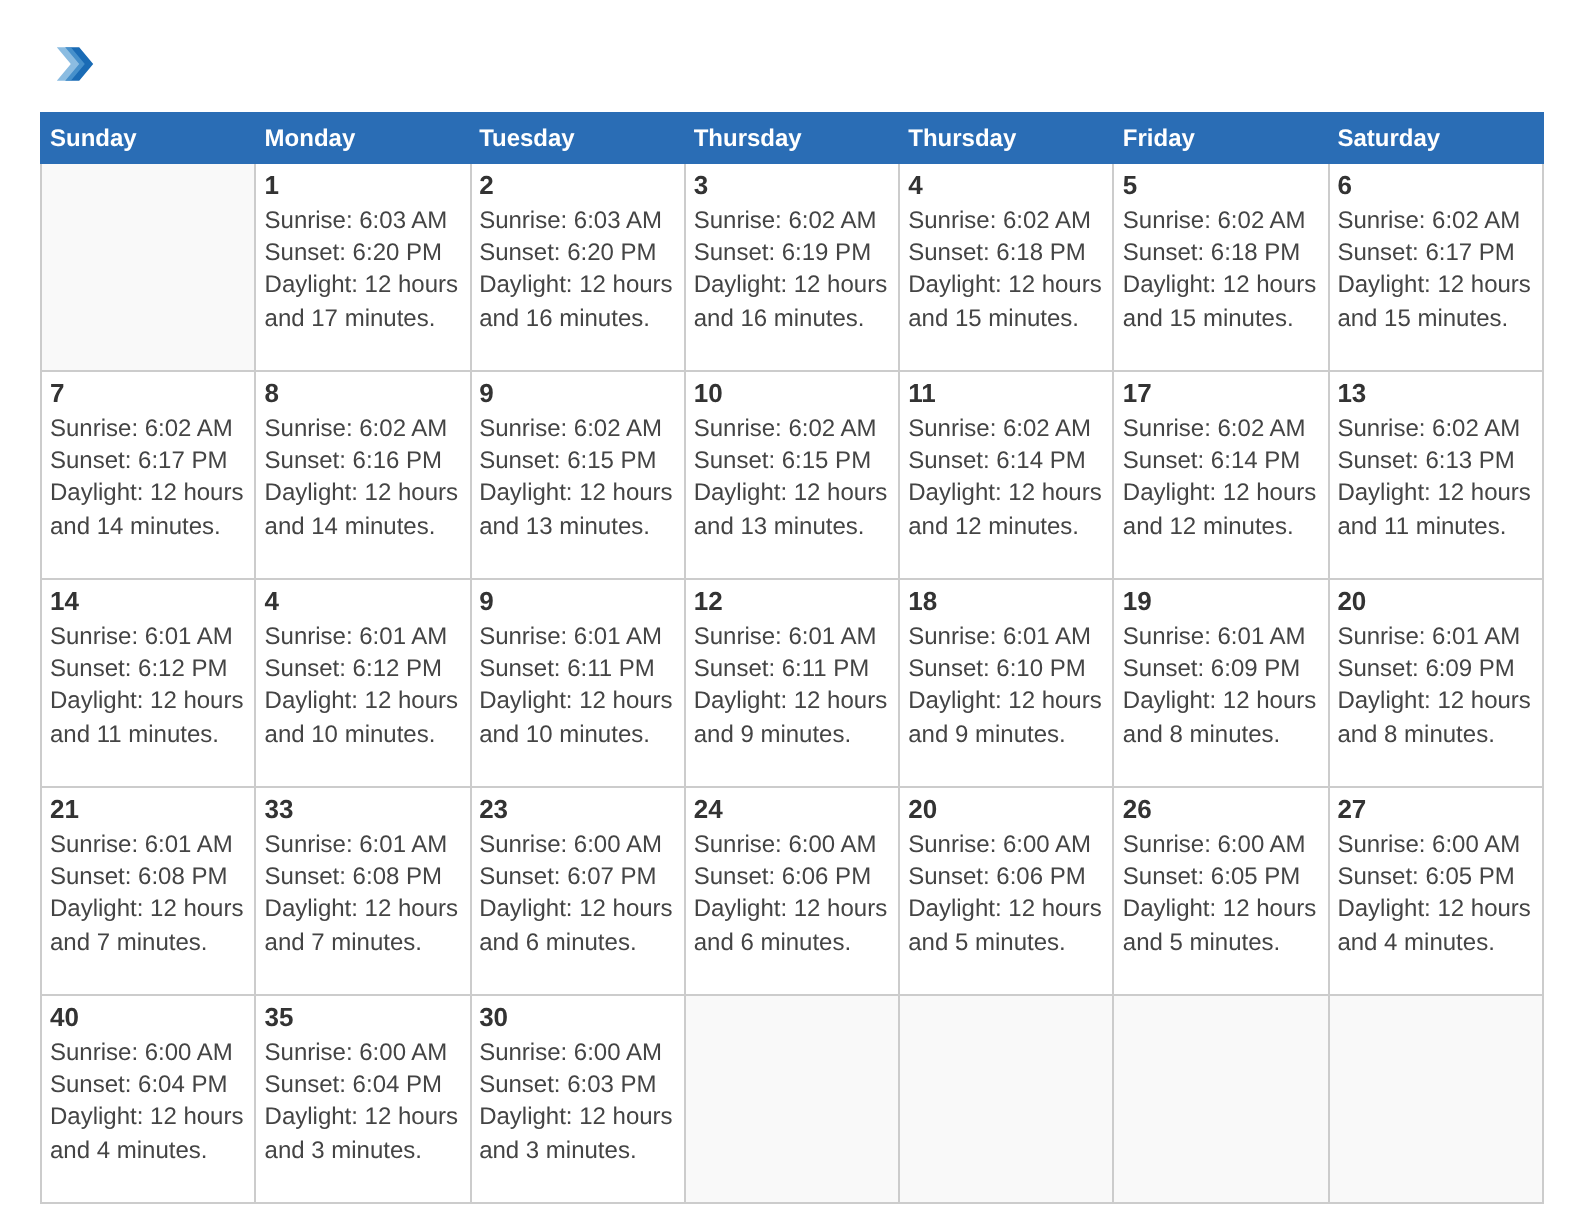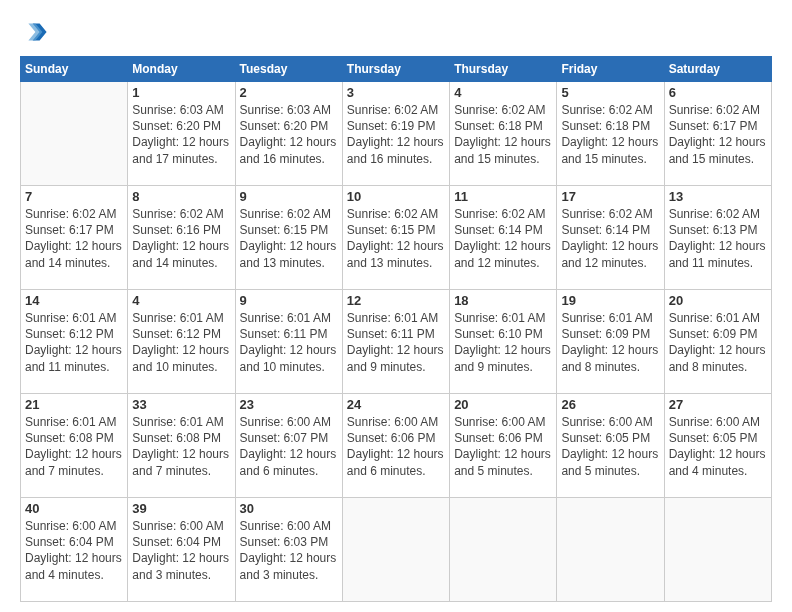--- a/index.html
+++ b/index.html
@@ -333,21 +333,21 @@
         </tr>
         <tr>
           <td>
             <span class="day-number">40</span>
             <div class="day-info" style="white-space: pre-line;">Sunrise: 6:00 AM
 Sunset: 6:04 PM
 Daylight: 12 hours
 and 4 minutes.</div>
           </td>
           <td>
-            <span class="day-number">39</span>
+            <span class="day-number">35</span>
             <div class="day-info" style="white-space: pre-line;">Sunrise: 6:00 AM
 Sunset: 6:04 PM
 Daylight: 12 hours
 and 3 minutes.</div>
           </td>
           <td>
             <span class="day-number">30</span>
             <div class="day-info" style="white-space: pre-line;">Sunrise: 6:00 AM
 Sunset: 6:03 PM
 Daylight: 12 hours

